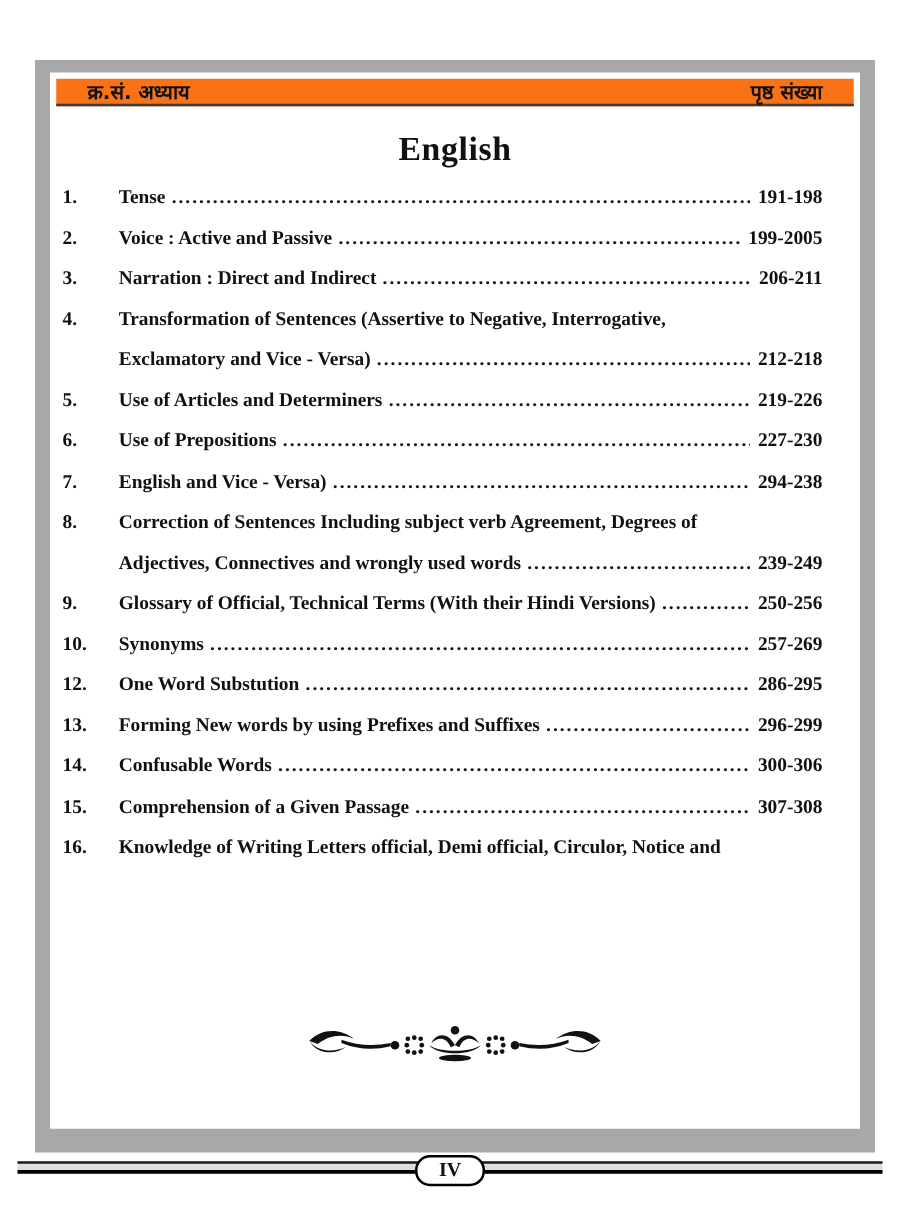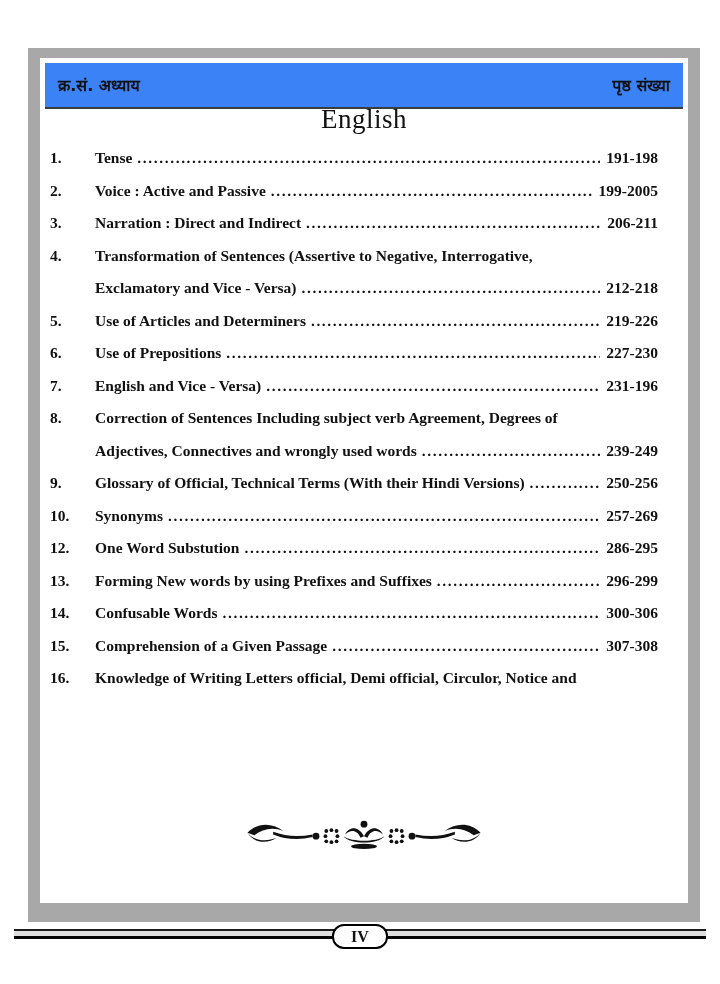--- a/index.html
+++ b/index.html
@@ -10,30 +10,30 @@
   }
   .frame{
     position:absolute;left:28px;top:48px;width:672px;height:874px;
     background:#a8a8a8;box-sizing:border-box;
   }
   .page{
     position:absolute;left:12px;top:10px;right:12px;bottom:19px;
     background:#ffffff;
   }
   .header-bar{
-    position:absolute;left:5px;right:5px;top:5px;height:46px;
-    background:#3b82f6;border-bottom:2px solid #3c3c3c;
+    position:absolute;left:5px;right:5px;top:5px;height:22px;
+    background:#f97316;border-bottom:2px solid #3c3c3c;
     display:flex;justify-content:space-between;align-items:center;
-    padding:0 13px;box-sizing:border-box;
+    padding:0 25px;box-sizing:border-box;
     font-weight:bold;font-size:16px;
     font-family:"DejaVu Sans","Liberation Sans",sans-serif;
   }
   .page-title{
     position:absolute;top:46px;left:0;right:0;text-align:center;
-    font-size:27px;font-weight:normal;letter-spacing:0.5px;
+    font-size:27px;font-weight:bold;letter-spacing:0.5px;
   }
   .toc{
     position:absolute;top:84px;left:10px;right:30px;
     font-size:15.5px;font-weight:bold;
   }
   .toc-row{display:flex;align-items:flex-start;}
   .toc-num{width:45px;flex:0 0 45px;line-height:32.5px;}
   .toc-body{flex:1;min-width:0;}
   .toc-line{display:flex;align-items:center;line-height:32.5px;}
   .toc-text{white-space:nowrap;}
@@ -142,21 +142,21 @@
             </div>
           </div>
   </div>
 
   <div class="toc-row">
     <span class="toc-num">7.</span>
     <div class="toc-body">
             <div class="toc-line">
               <span class="toc-text">English and Vice - Versa)</span>
               <span class="toc-dots"></span>
-              <span class="toc-pages">231-196</span>
+              <span class="toc-pages">294-238</span>
             </div>
           </div>
   </div>
 
   <div class="toc-row">
     <span class="toc-num">8.</span>
     <div class="toc-body">
             <div class="toc-line">
               <span class="toc-text">Correction of Sentences Including subject verb Agreement, Degrees of</span>
             </div>

